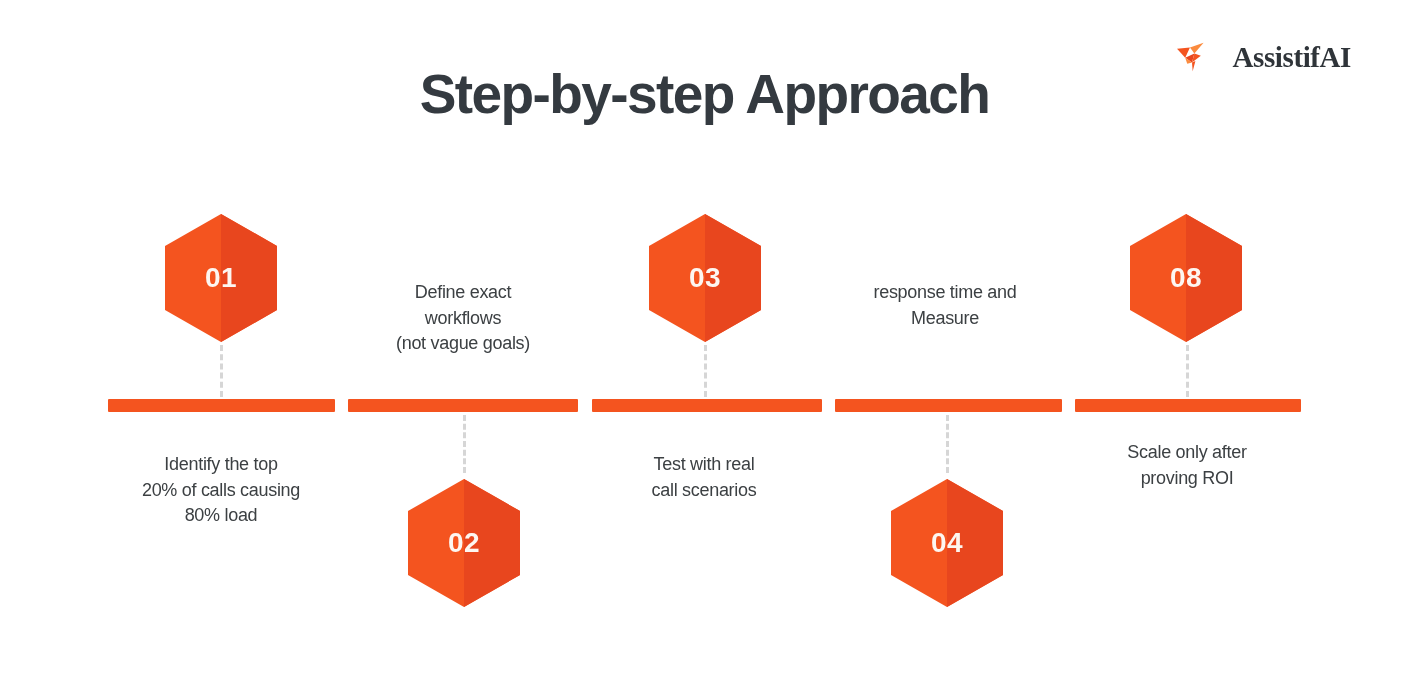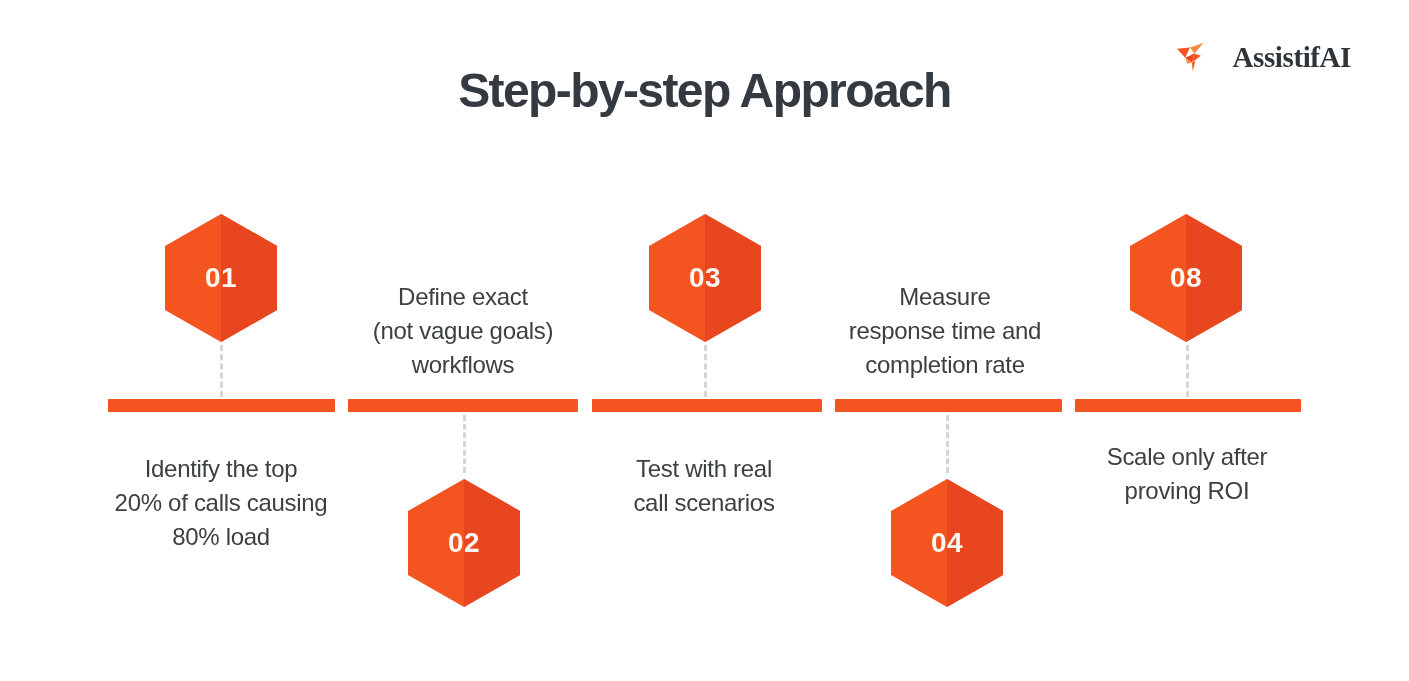--- a/index.html
+++ b/index.html
@@ -45,21 +45,21 @@
     white-space: nowrap;
   }
 
   
   .page-title {
     position: absolute;
     top: 64px;
     left: 0;
     width: 1409px;
     text-align: center;
-    font-size: 48px;
+    font-size: 55px;
     font-weight: 700;
     letter-spacing: -1.6px;
     color: #343a40;
     line-height: 1.12;
     white-space: nowrap;
   }
 
   
   .bar-track {
     position: absolute;
@@ -107,21 +107,21 @@
     font-weight: 600;
     letter-spacing: 0.5px;
     color: #fdf6f1;
     pointer-events: none;
   }
 
   
   .caption {
     position: absolute;
     text-align: center;
-    font-size: 24px;
+    font-size: 18px;
     line-height: 1.42;
     color: #3c4043;
     letter-spacing: -0.3px;
   }
   .caption .ln { display: block; white-space: nowrap; }
 </style>
 </head>
 <body>
 
 <div id="canvas">
@@ -197,33 +197,32 @@
   </div>
 
   <div class="caption" style="left:81px; top:452px; width:280px;">
     <span class="ln">Identify the top</span>
     <span class="ln">20% of calls causing</span>
     <span class="ln">80% load</span>
   </div>
 
   <div class="caption" style="left:338px; top:280px; width:250px;">
     <span class="ln">Define exact</span>
+    <span class="ln">workflows</span>
     <span class="ln">(not vague goals)</span>
-    <span class="ln">workflows</span>
   </div>
 
   <div class="caption" style="left:589px; top:452px; width:230px;">
     <span class="ln">Test with real</span>
     <span class="ln">call scenarios</span>
   </div>
 
   <div class="caption" style="left:818px; top:280px; width:254px;">
+    <span class="ln">response time and</span>
     <span class="ln">Measure</span>
-    <span class="ln">response time and</span>
-    <span class="ln">completion rate</span>
   </div>
 
   <div class="caption" style="left:1073px; top:440px; width:228px;">
     <span class="ln">Scale only after</span>
     <span class="ln">proving ROI</span>
   </div>
 
 </div>
 
 </body></html>

